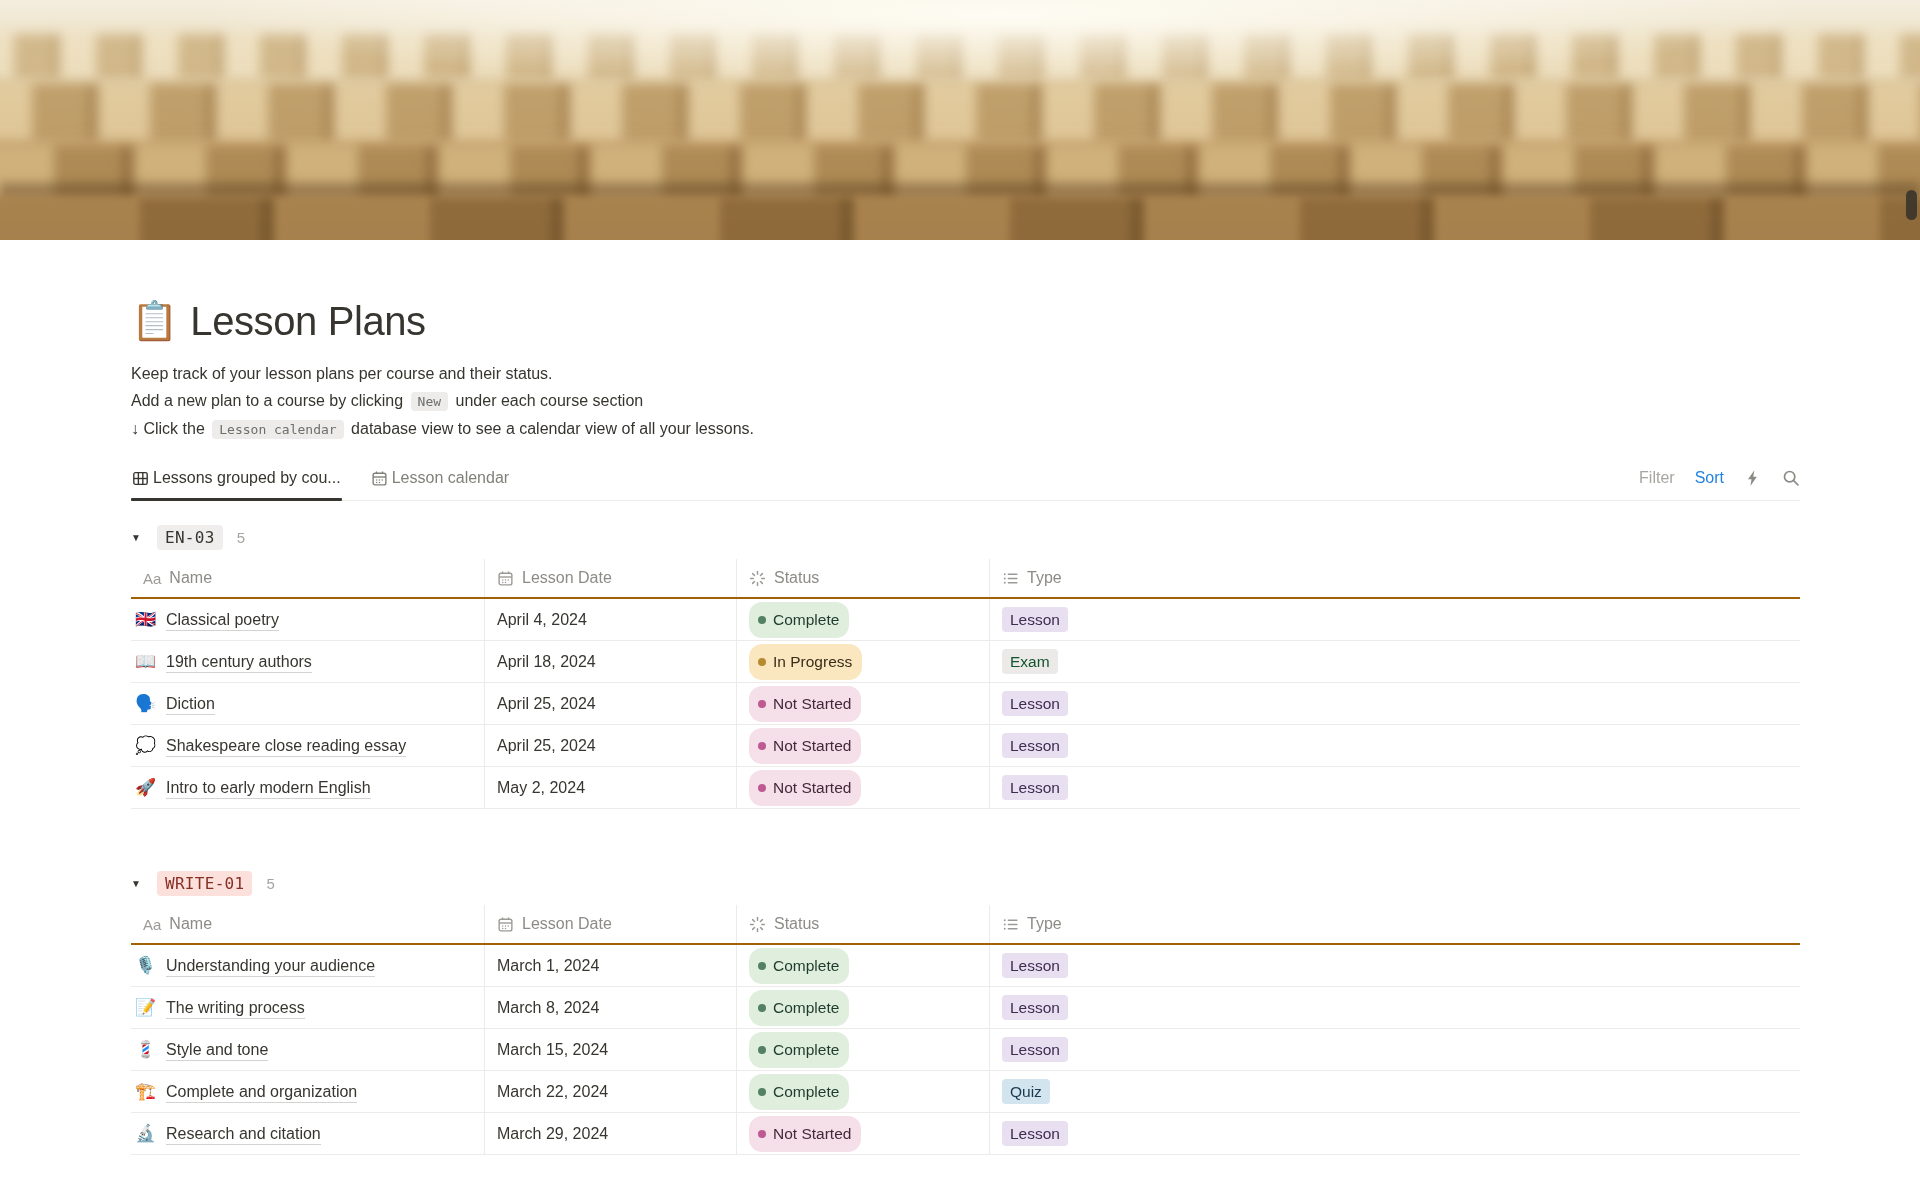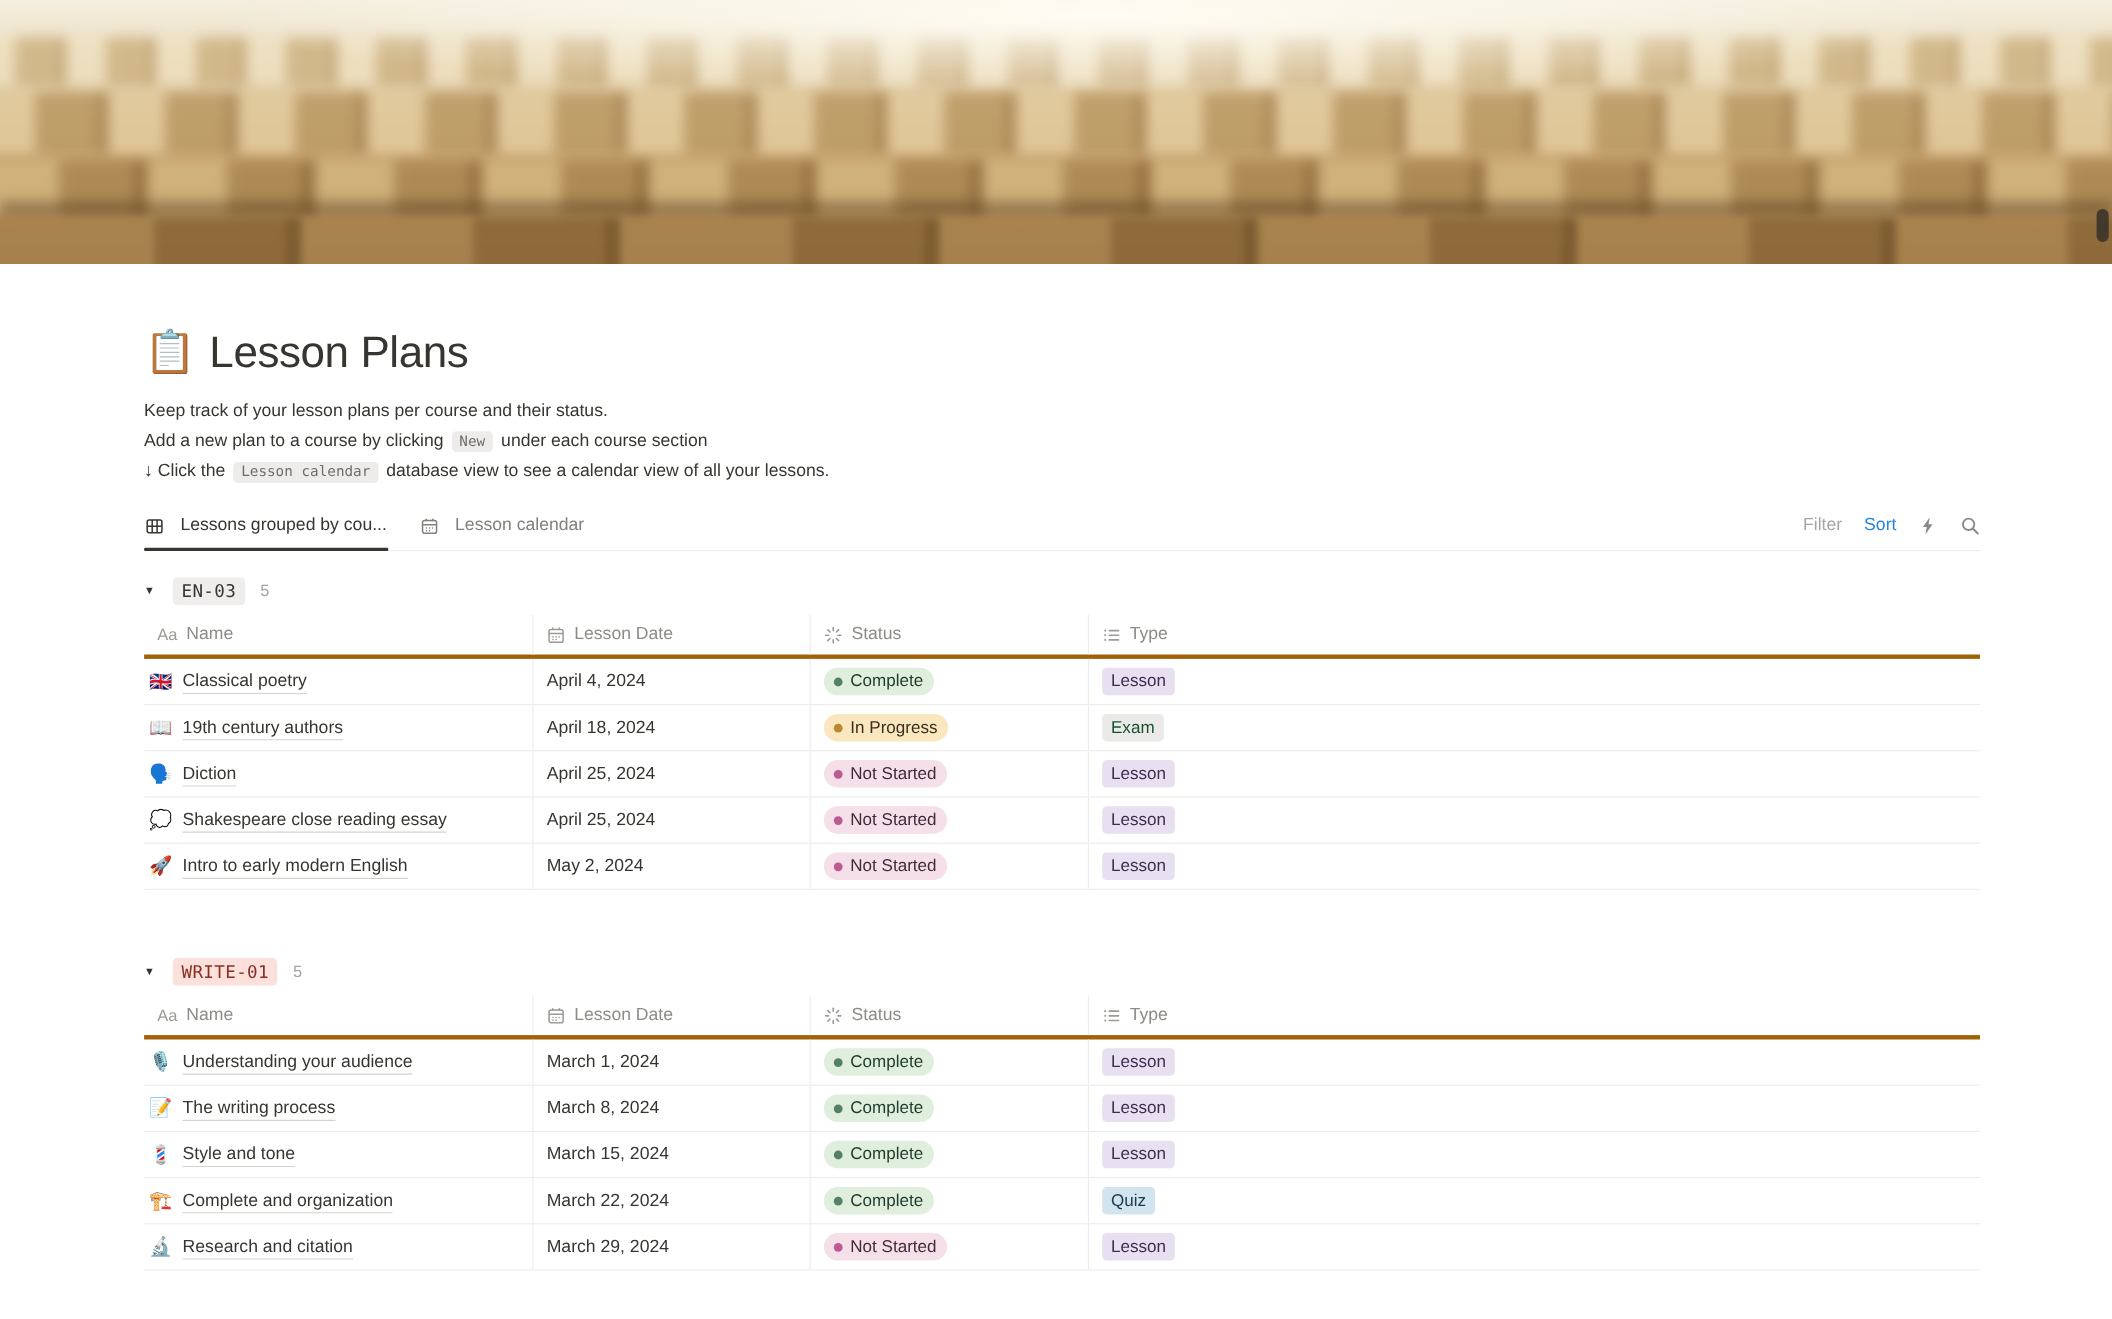--- a/index.html
+++ b/index.html
@@ -33,21 +33,21 @@
   .desc { margin-top:16px; font-size:16px; line-height:27px; color:#37352F; }
   .desc .row { display:block; }
   .code-token { font-family:"DejaVu Sans Mono","Liberation Mono",monospace;
     font-size:13px; color:#6F6E69; background:#EDECEA; border-radius:4px;
     padding:2px 7px; margin:0 3px; white-space:nowrap; }
 
   
   .tabbar { margin-top:20px; width:1669px; display:flex; justify-content:space-between;
     align-items:flex-end; border-bottom:1px solid #EDECE9; }
   .tabs { display:flex; gap:28px; }
-  .tab { position:relative; display:flex; align-items:center; gap:15px;
+  .tab { position:relative; display:flex; align-items:center; gap:4px;
     padding:6px 1px 13px 1px; font-size:16px; color:#81807A; cursor:pointer; }
   .tab.active { color:#37352F; font-weight:500; }
   .tab.active::after { content:''; position:absolute; left:0; right:0; bottom:-1px;
     height:3px; background:#37352F; border-radius:1px; }
   .tab .ticon { display:flex; align-items:center; }
   .toolbar { display:flex; align-items:center; gap:20px; padding-bottom:13px; font-size:16px; }
   .tb-filter { color:#A7A5A1; cursor:pointer; }
   .tb-sort { cursor:pointer; }
   .tb-icon { display:flex; align-items:center; cursor:pointer; }
 
@@ -64,30 +64,30 @@
   .hcell { display:flex; align-items:center; gap:8px; height:100%; padding-left:12px; }
   .hicon { display:flex; align-items:center; color:#9C9A96; }
   .aa { font-size:15px; color:#9C9A96; }
 
   .c-name { width:354px; }
   .c-date { width:252px; }
   .c-status { width:253px; }
   .c-type { flex:1; }
   .thead .c-name, .thead .c-date, .thead .c-status,
   .trow  .c-name, .trow  .c-date, .trow  .c-status { border-right:1px solid #ECEBE8; }
-  .thead { border-bottom:4px solid #a16207; }
+  .thead { border-bottom:2px solid #a16207; }
 
   .trow { display:flex; height:42px; align-items:center; border-bottom:1px solid #ECEBE8;
     font-size:16px; cursor:pointer; }
   .cell { display:flex; align-items:center; height:100%; padding-left:12px; overflow:hidden; }
   .cell.c-name { padding-left:4px; gap:9px; }
   .emoji { font-size:17px; width:22px; display:inline-flex; justify-content:center; flex:none; }
   .rname { font-weight:500; color:#37352F; line-height:21px;
     border-bottom:1px solid rgba(55,53,47,.22); white-space:nowrap; }
-  .pill { display:inline-flex; align-items:center; gap:7px; height:25px;
+  .pill { display:inline-flex; align-items:center; gap:7px; height:36px;
     padding:0 10px 0 9px; border-radius:13px; font-size:15.5px; white-space:nowrap; }
   .dot { width:8px; height:8px; border-radius:50%; flex:none; }
   .tag { display:inline-flex; align-items:center; height:25px; padding:0 8px;
     border-radius:4px; font-size:15.5px; white-space:nowrap; }
 </style>
 </head>
 <body>
 
 <div class="cover">
   <div class="seatrow r1"></div>

